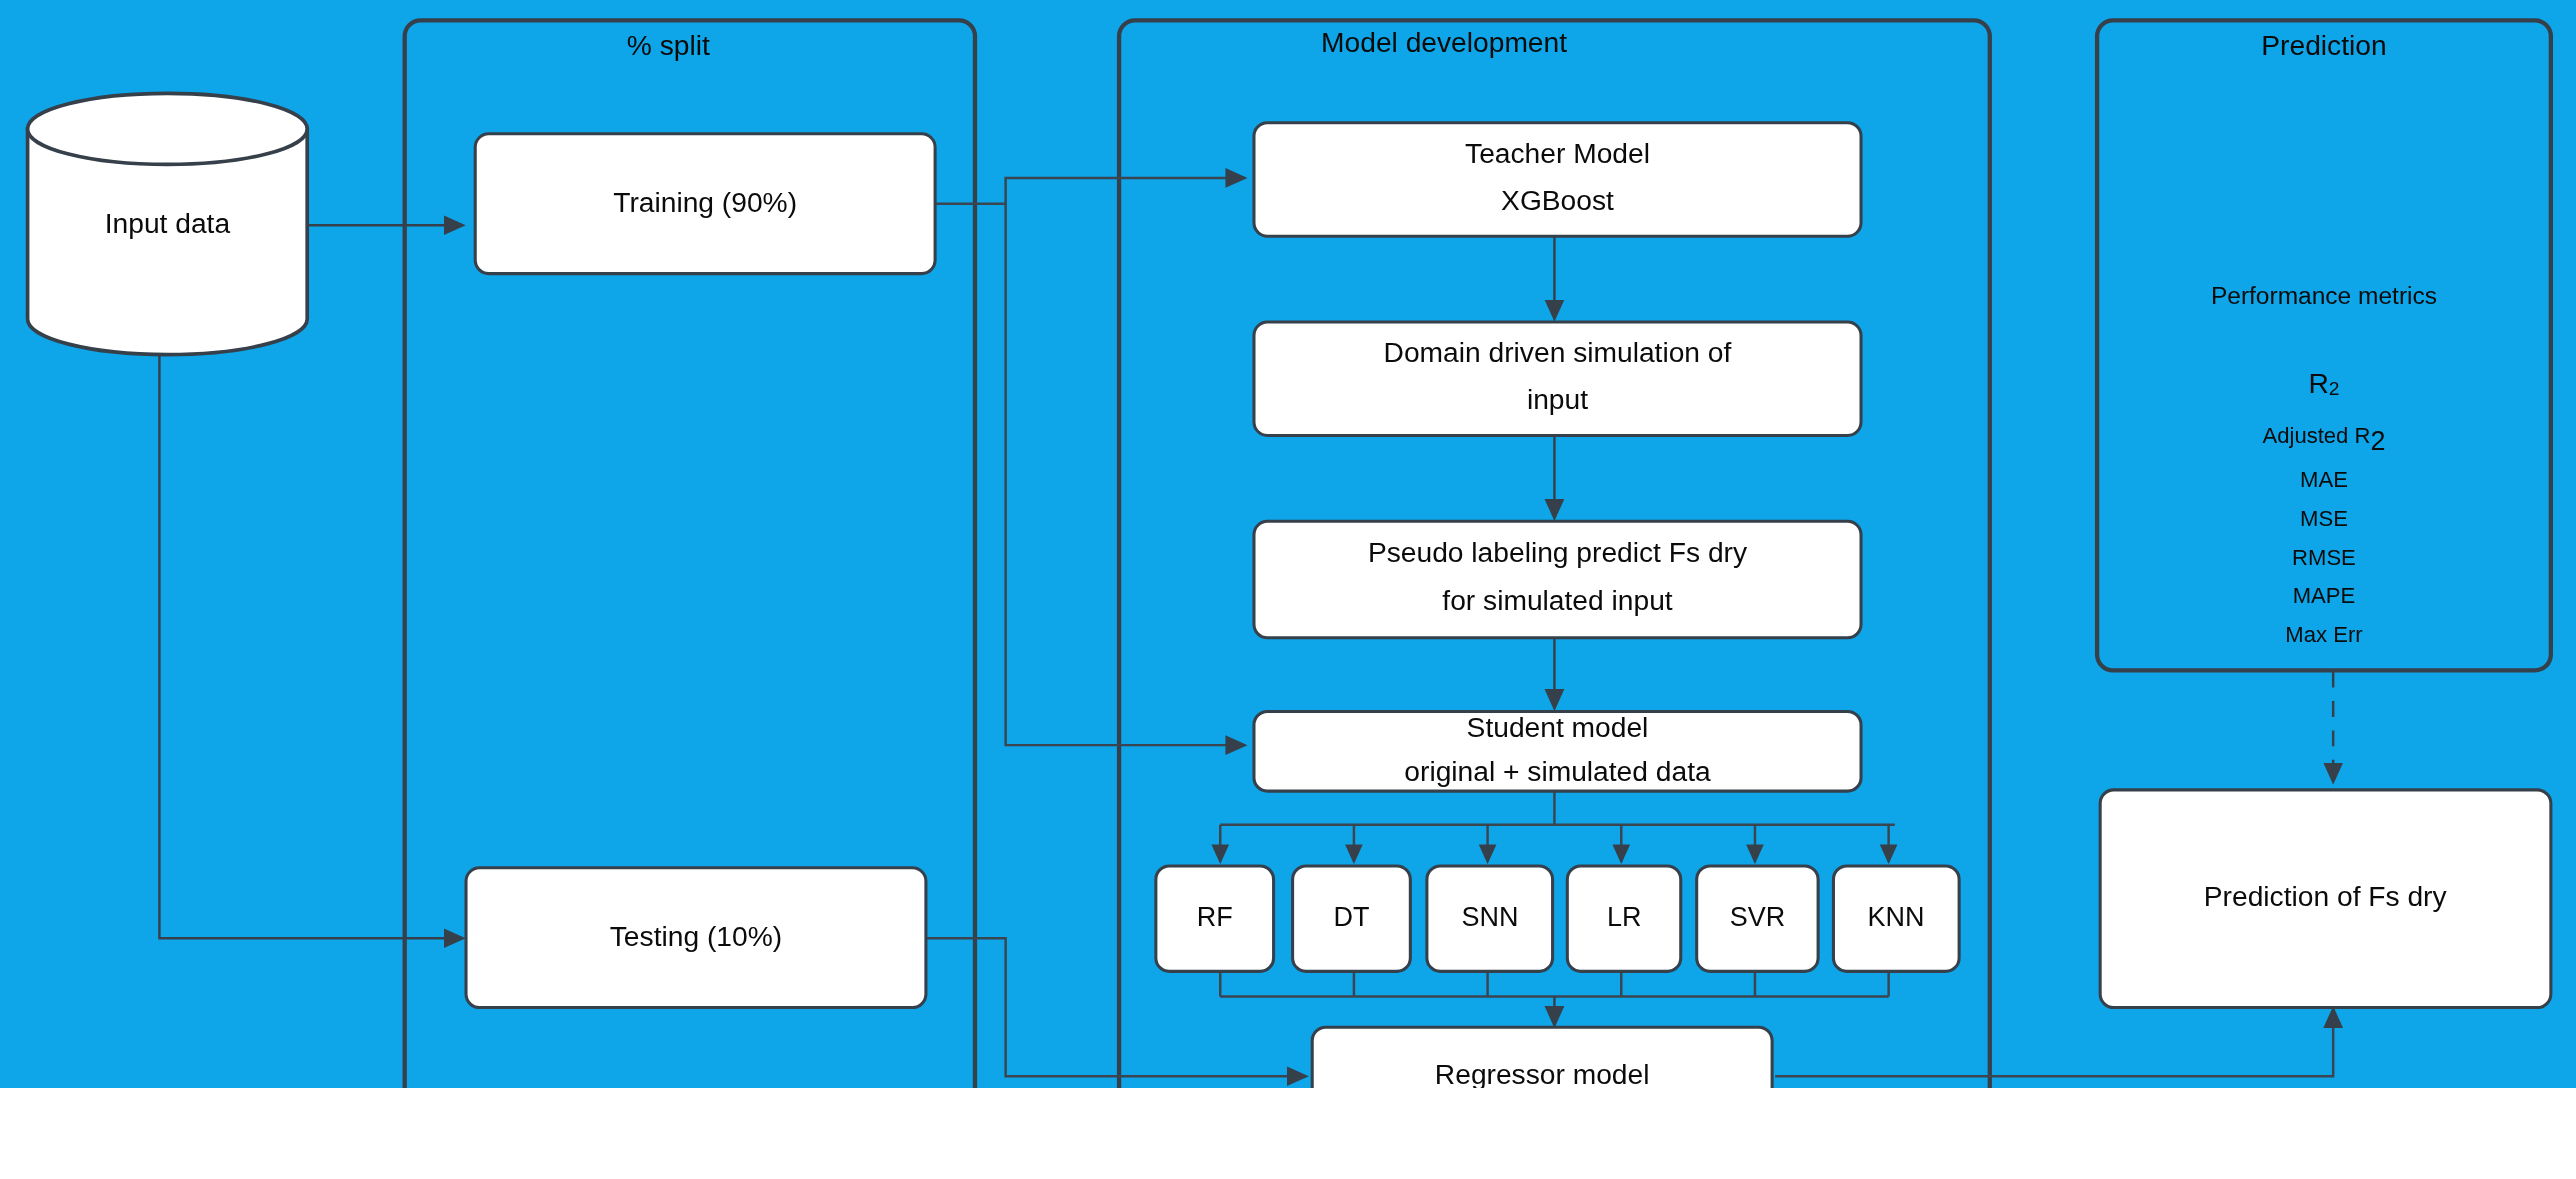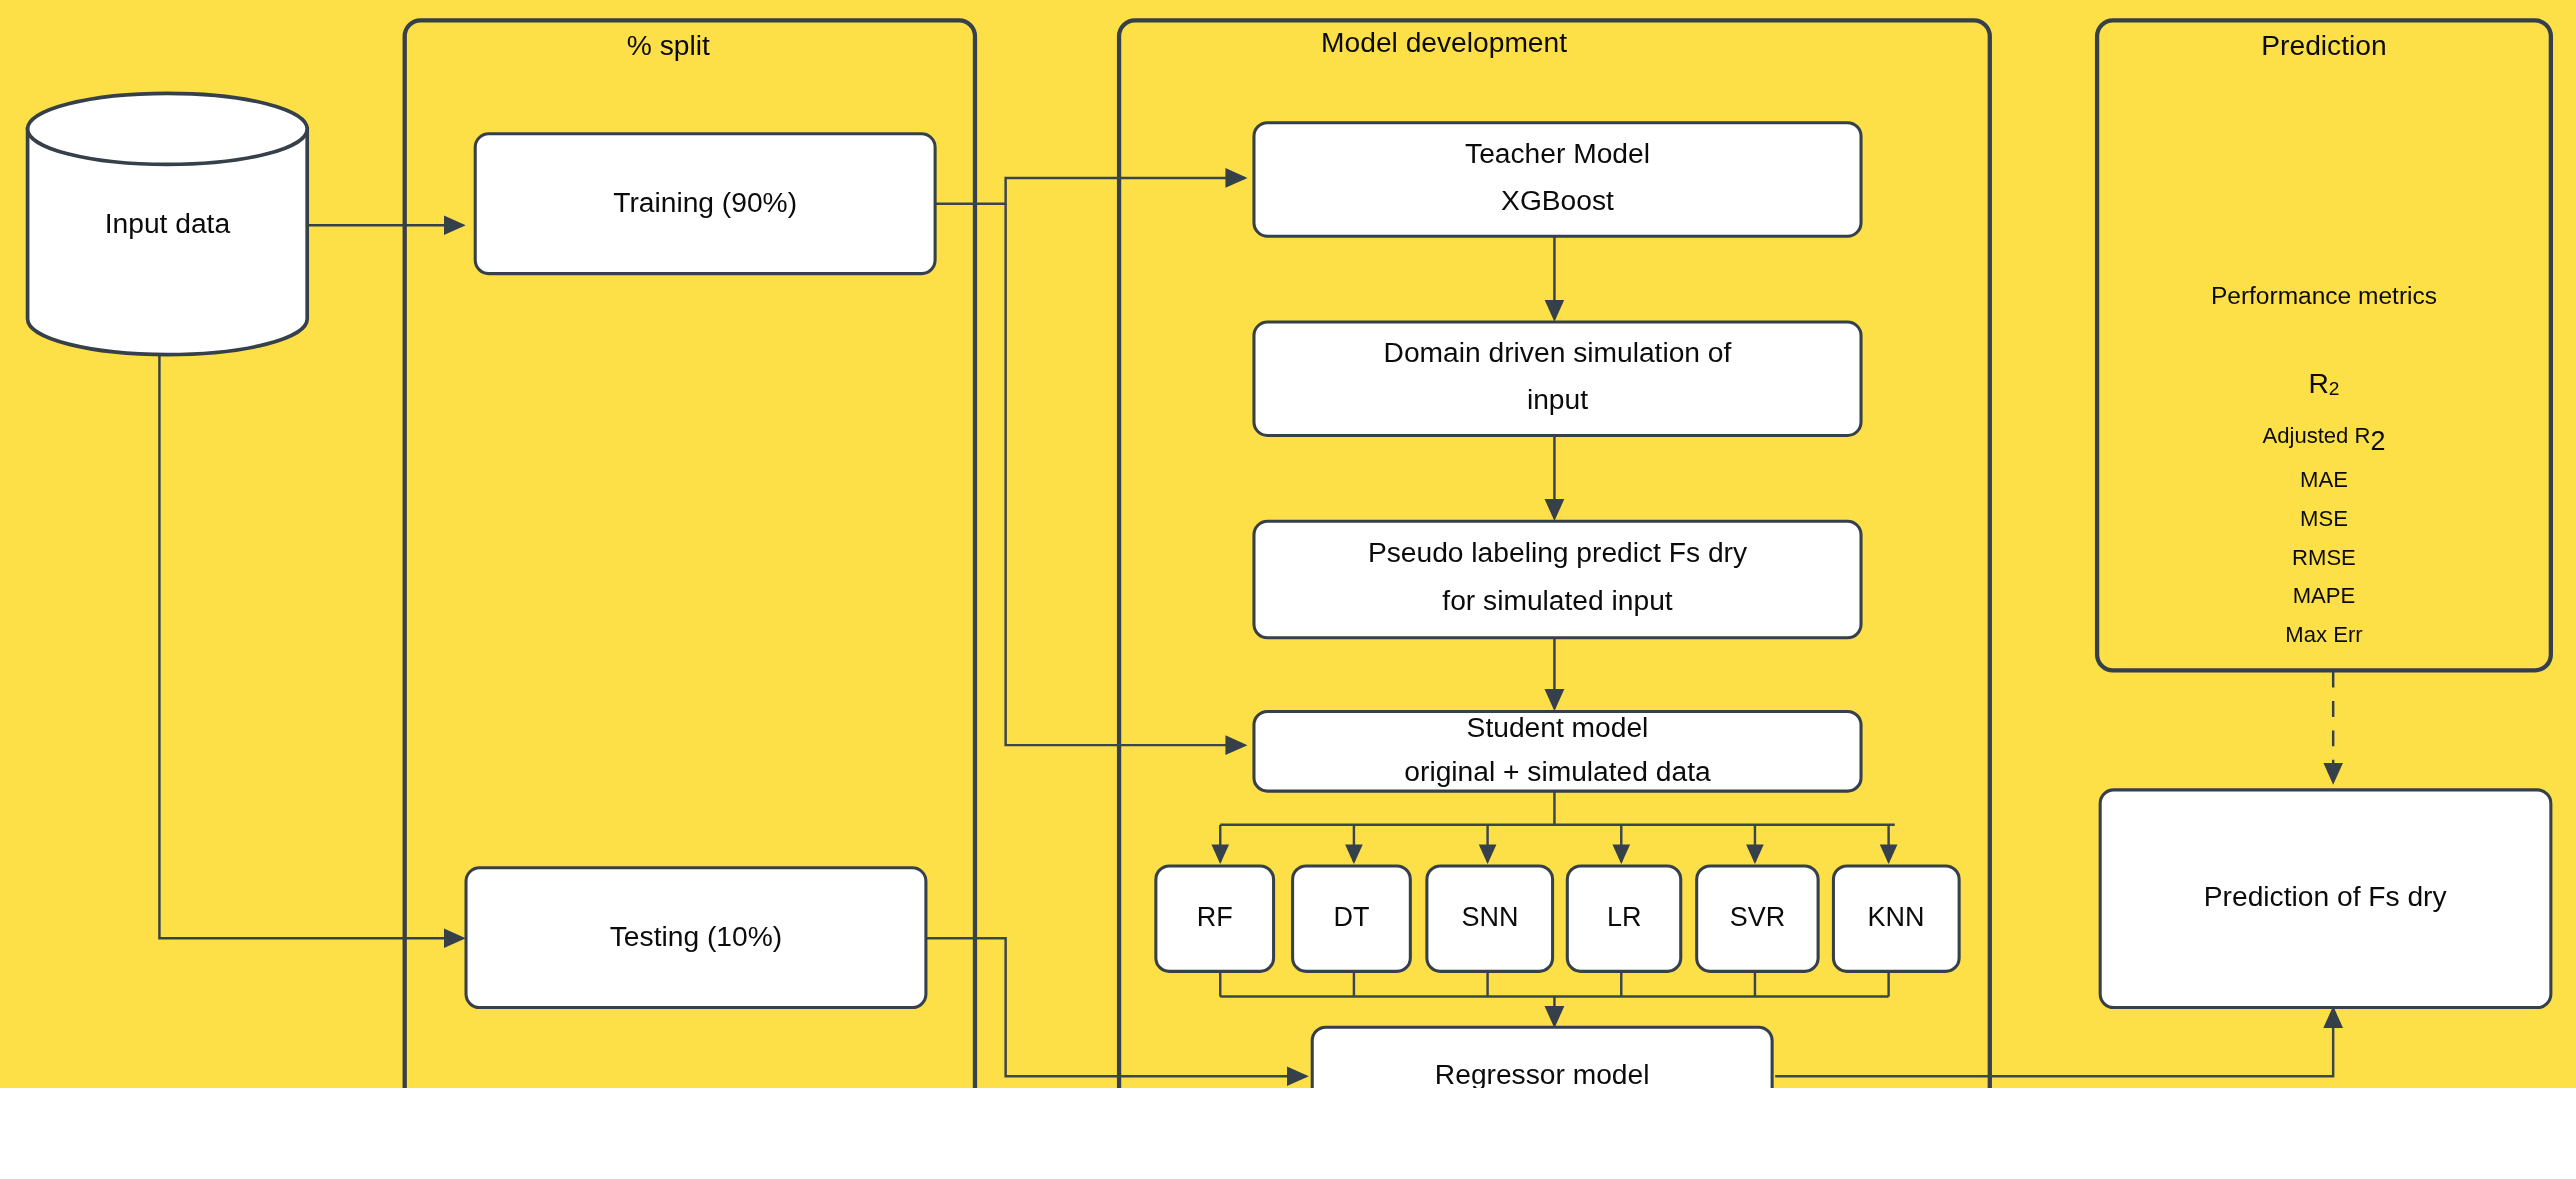--- a/index.html
+++ b/index.html
@@ -4,21 +4,21 @@
 <style>
   html, body {
     margin: 0;
     padding: 0;
     background: #ffffff;
   }
   #canvas-wrap {
     position: relative;
     width: 2576px;
     height: 1088px;
-    background: #fde047;
+    background: #0ea5e9;
     overflow: hidden;
     text-align: center;
   }
   svg.flow {
     position: absolute;
     left: 0; top: 0;
     width: 2576px;
     height: 1180px;
     display: block;
   }

